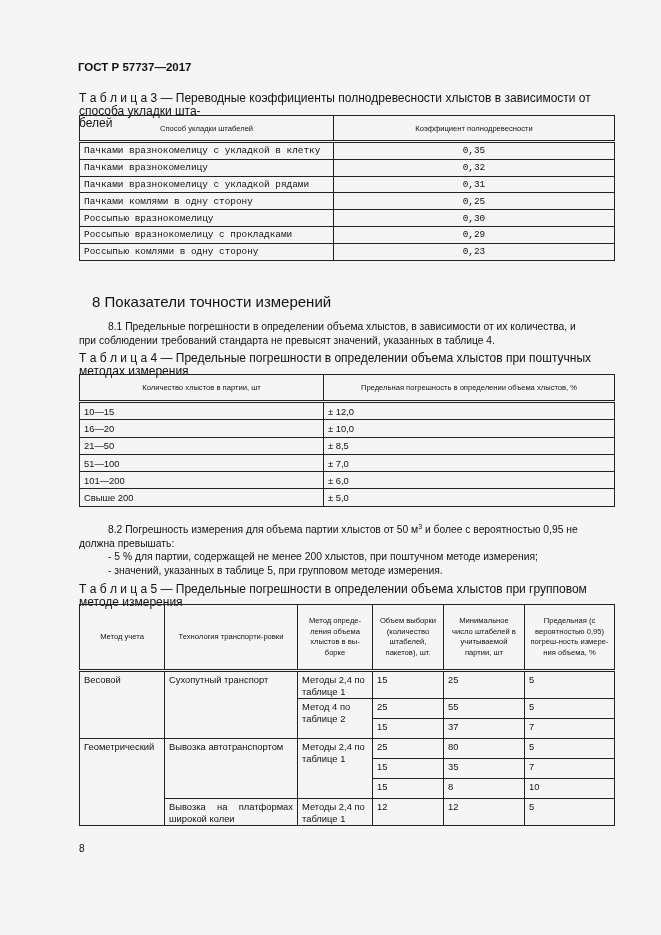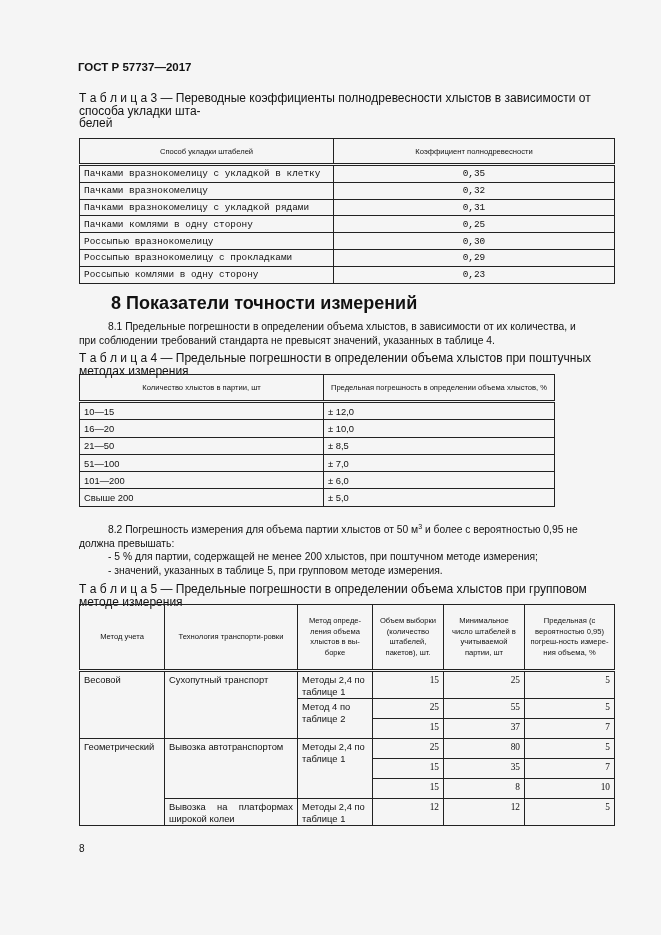--- a/index.html
+++ b/index.html
@@ -7,32 +7,32 @@
     width: 661px; height: 935px; background: #f5f5f5;
     font-family: "Liberation Sans", sans-serif; color: #111;
     position: relative; overflow: hidden;
   }
   .abs { position: absolute; }
   .doc-id { left: 78px; top: 61px; font-size: 11.5px; font-weight: bold; }
   .caption { font-size: 12px; line-height: 12.5px; }
   .body-text { font-size: 10.3px; line-height: 13.5px; }
   table { border-collapse: collapse; position: absolute; }
   td, th { border: 1px solid #222; padding: 0 4px; font-weight: normal; }
-  .t3 { left: 79px; top: 138px; width: 536px; font-size: 9.4px; }
+  .t3 { left: 79px; top: 115px; width: 536px; font-size: 9.4px; }
   .t3 th { height: 24px; font-size: 7.6px; text-align: center; border-bottom: 3px double #222; }
   .t3 td { height: 15.8px; font-family: Liberation Mono, monospace; }
   .t3 td.v { text-align: center; }
-  .h8 { left: 111px; top: 293px; font-size: 18px; font-weight: bold; }
-  .t4 { left: 79px; top: 374px; width: 476px; font-size: 9.4px; }
+  .h8 { left: 92px; top: 293px; font-size: 15px; font-weight: normal; }
+  .t4 { left: 79px; top: 374px; width: 536px; font-size: 9.4px; }
   .t4 th { height: 25px; font-size: 7.6px; text-align: center; border-bottom: 3px double #222; }
   .t4 td { height: 16.3px; text-align: left; }
   .t5 { left: 79px; top: 604px; width: 536px; font-size: 9.4px; }
   .t5 th { height: 64px; font-size: 7.6px; line-height: 10.5px; text-align: center; border-bottom: 3px double #222; }
   .t5 td { height: 17px; vertical-align: top; padding-top: 2px; line-height: 12px; }
-  .t5 td.n { text-align: right; font-family: Liberation Serif, serif; }
+  .t5 td.n { text-align: left; }
   .pg { left: 79px; top: 843px; font-size: 10px; }
 </style>
 </head>
 <body>
 
 <div class="abs doc-id">ГОСТ Р 57737—2017</div>
 
 <div class="abs caption" style="left:79px;top:92px;width:540px;">
   <div>Т а б л и ц а 3 — Переводные коэффициенты полнодревесности хлыстов в зависимости от способа укладки шта-</div>
   <div>белей</div>

